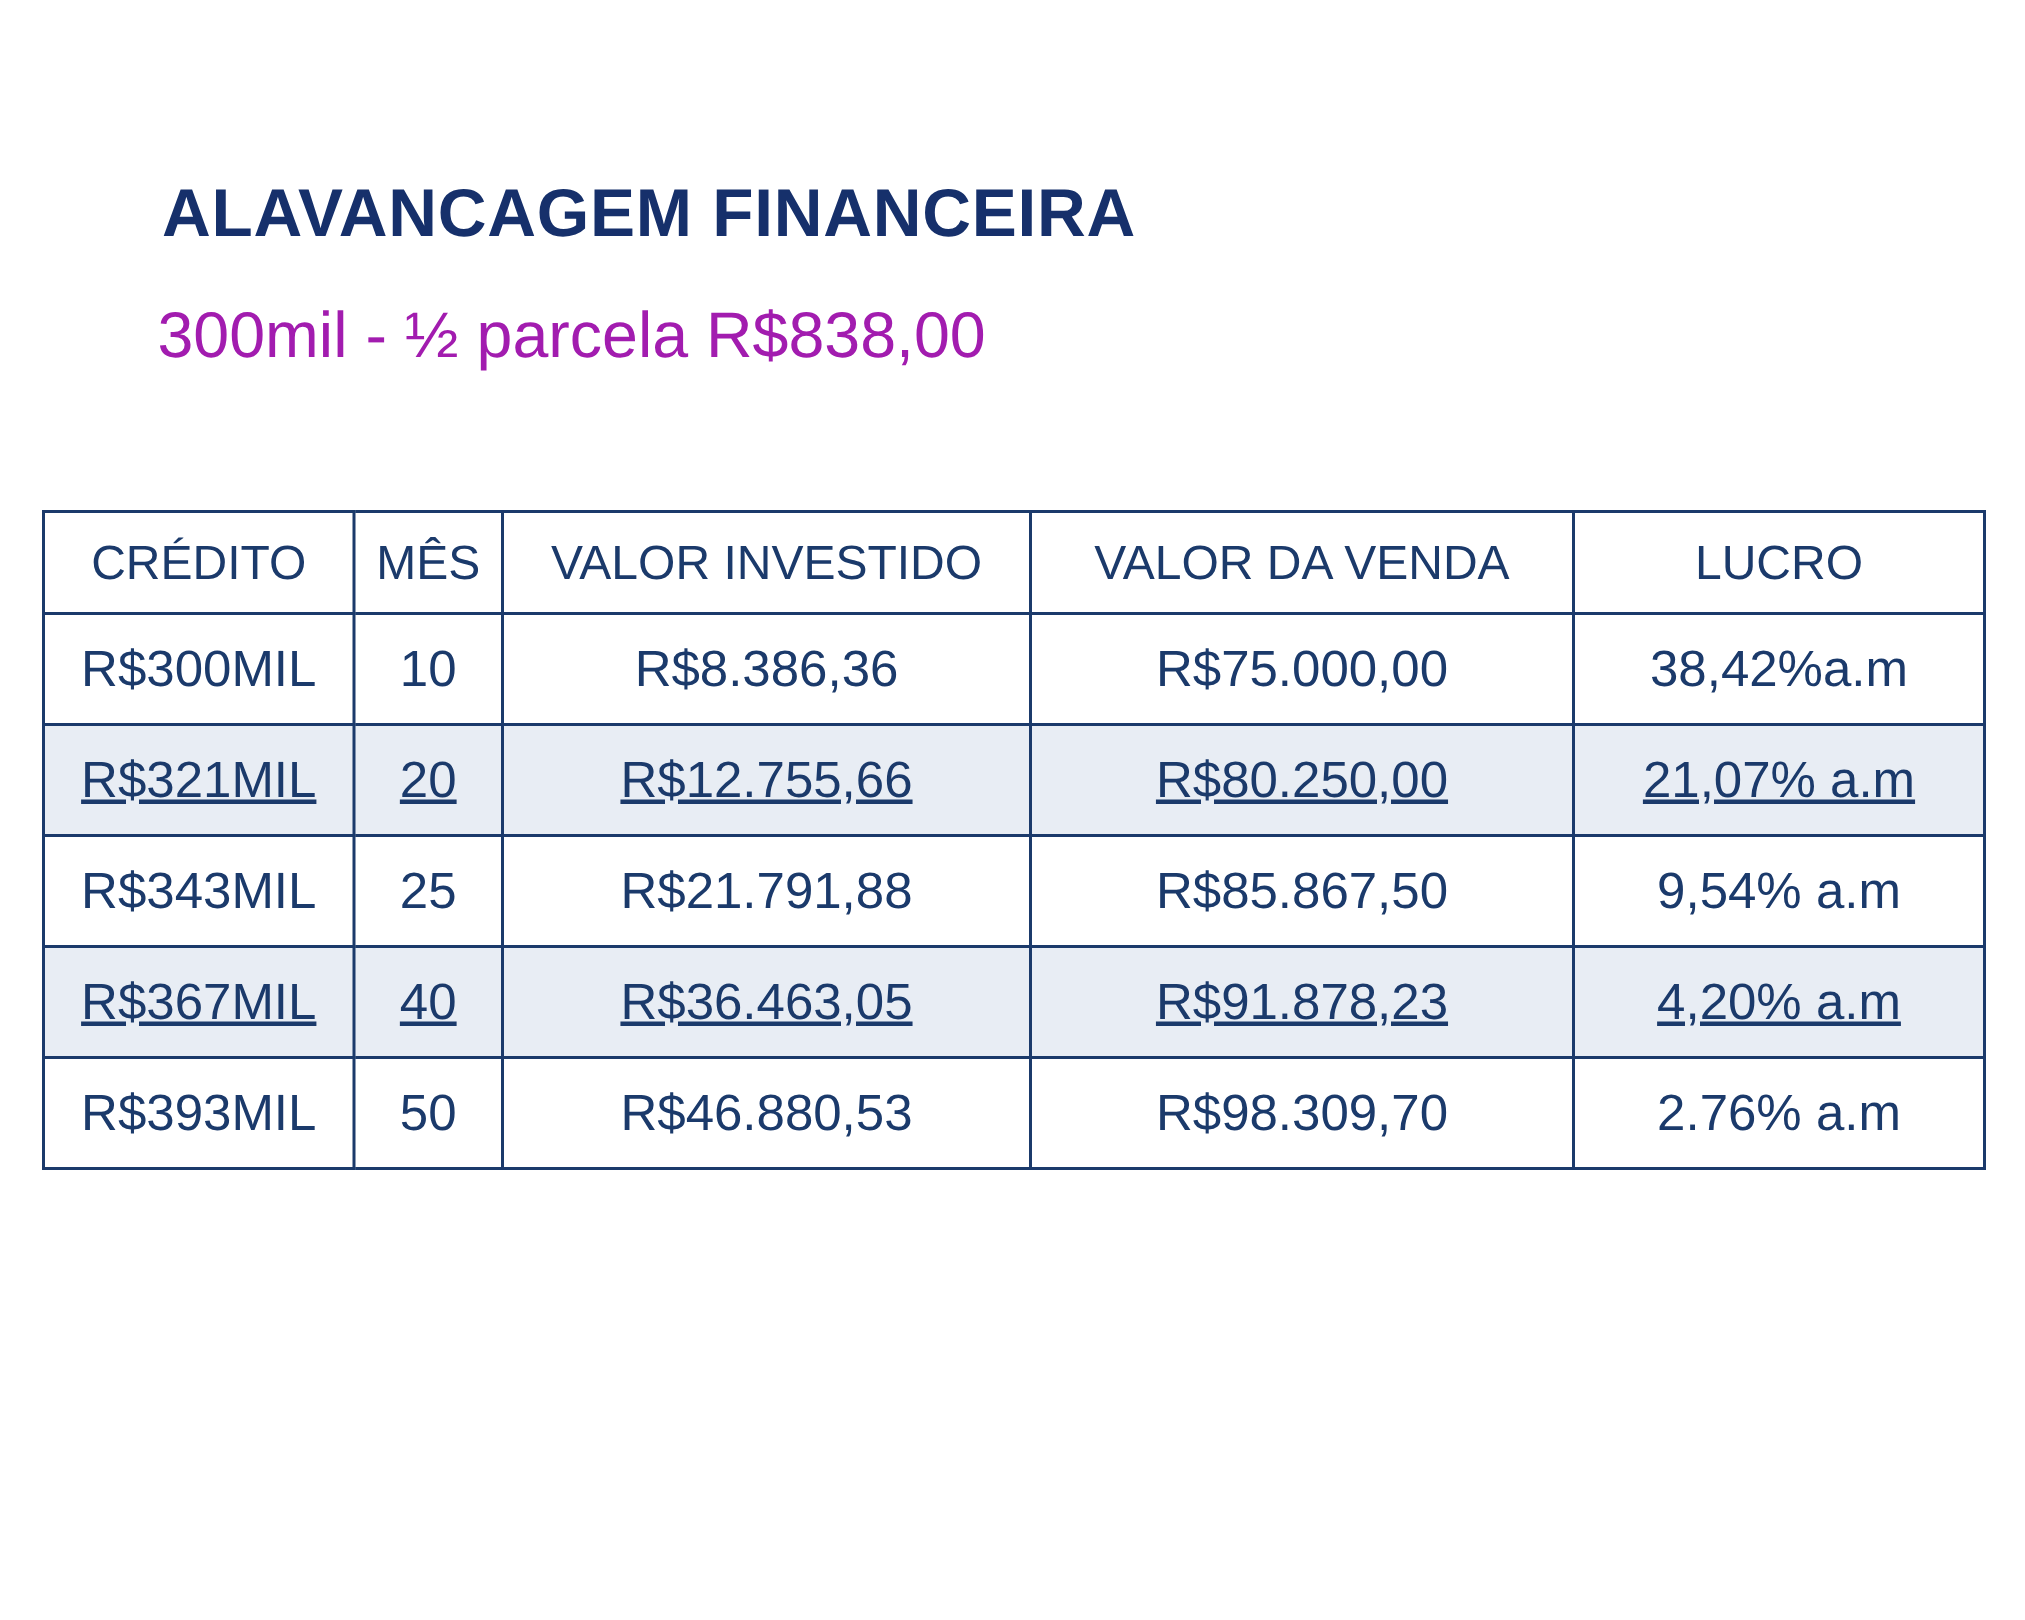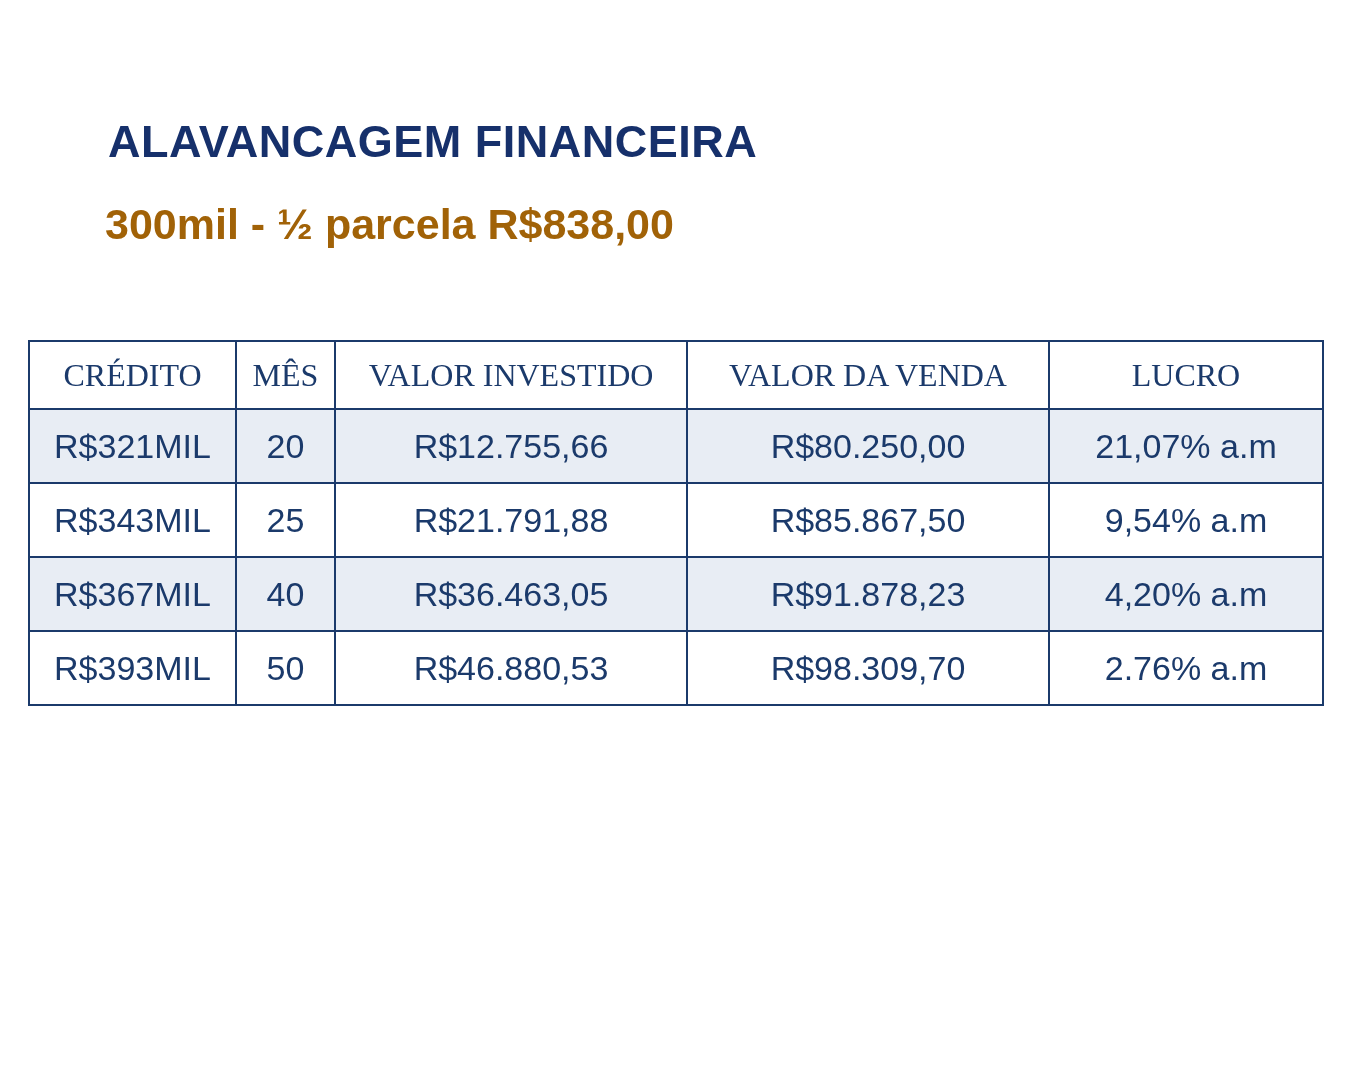--- a/index.html
+++ b/index.html
@@ -29,22 +29,22 @@
     font-weight: bold;
     letter-spacing: 0.5px;
     color: #16306b;
     white-space: nowrap;
   }
   .subtitle {
     position: absolute;
     left: 105px;
     top: 168px;
     font-size: 43px;
-    font-weight: bold;
-    color: #a16207;
+    font-weight: normal;
+    color: #a21caf;
     white-space: nowrap;
   }
   table.leverage {
     position: absolute;
     left: 28px;
     top: 308px;
     width: 1294px;
     border-collapse: collapse;
     table-layout: fixed;
   }
@@ -55,27 +55,27 @@
     text-align: center;
     font-weight: normal;
     padding: 0;
     height: 72px;
     vertical-align: middle;
     white-space: nowrap;
   }
   table.leverage thead th {
     height: 66px;
     font-size: 32px;
-    font-family: Liberation Serif, serif;
   }
   table.leverage tbody td {
     font-size: 34px;
   }
   tbody tr.alt td {
     background: #e8edf4;
+    text-decoration: underline;
   }
   col.c-credito { width: 207px; }
   col.c-mes     { width: 99px; }
   col.c-inv     { width: 352px; }
   col.c-venda   { width: 362px; }
   col.c-lucro   { width: 274px; }
   .footnote {
     position: absolute;
     left: 28px;
     top: 905px;
@@ -104,20 +104,27 @@
     <thead>
       <tr>
         <th>CRÉDITO</th>
         <th>MÊS</th>
         <th>VALOR INVESTIDO</th>
         <th>VALOR DA VENDA</th>
         <th>LUCRO</th>
       </tr>
     </thead>
     <tbody>
+      <tr>
+        <td>R$300MIL</td>
+        <td>10</td>
+        <td>R$8.386,36</td>
+        <td>R$75.000,00</td>
+        <td>38,42%a.m</td>
+      </tr>
       <tr class="alt">
         <td>R$321MIL</td>
         <td>20</td>
         <td>R$12.755,66</td>
         <td>R$80.250,00</td>
         <td>21,07% a.m</td>
       </tr>
       <tr>
         <td>R$343MIL</td>
         <td>25</td>

